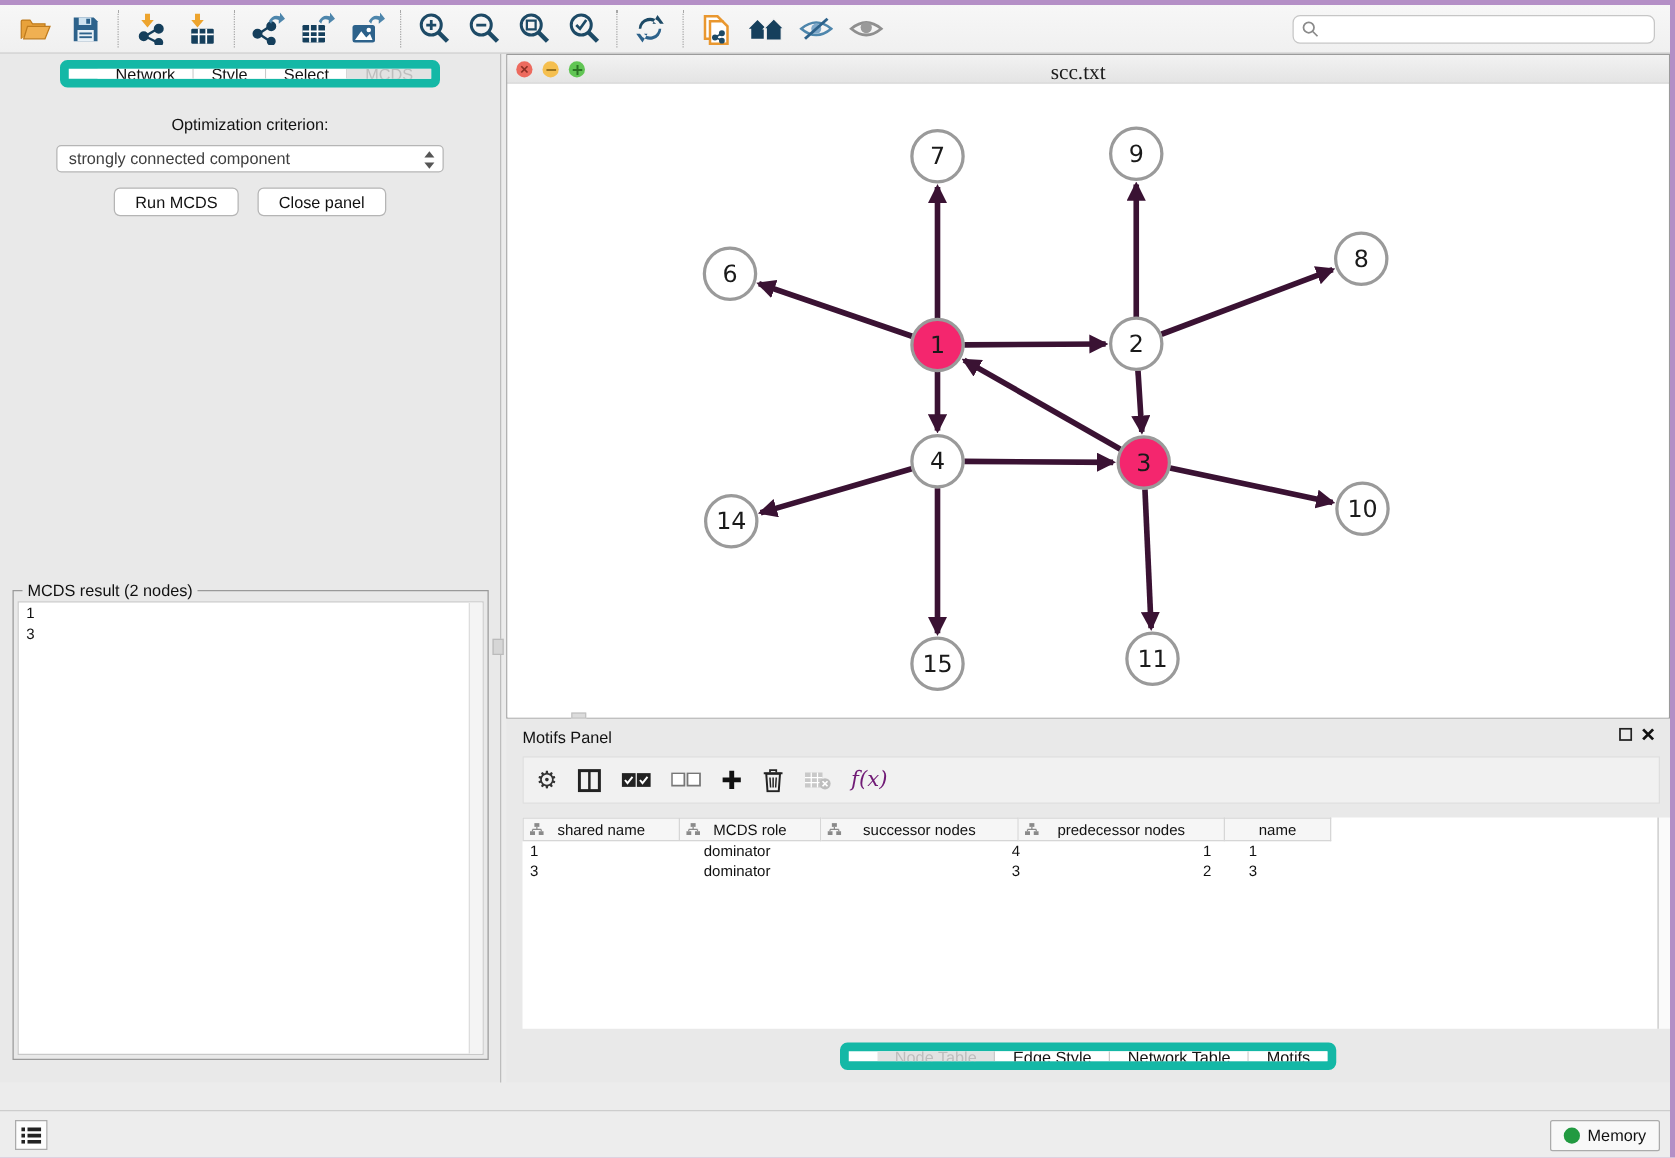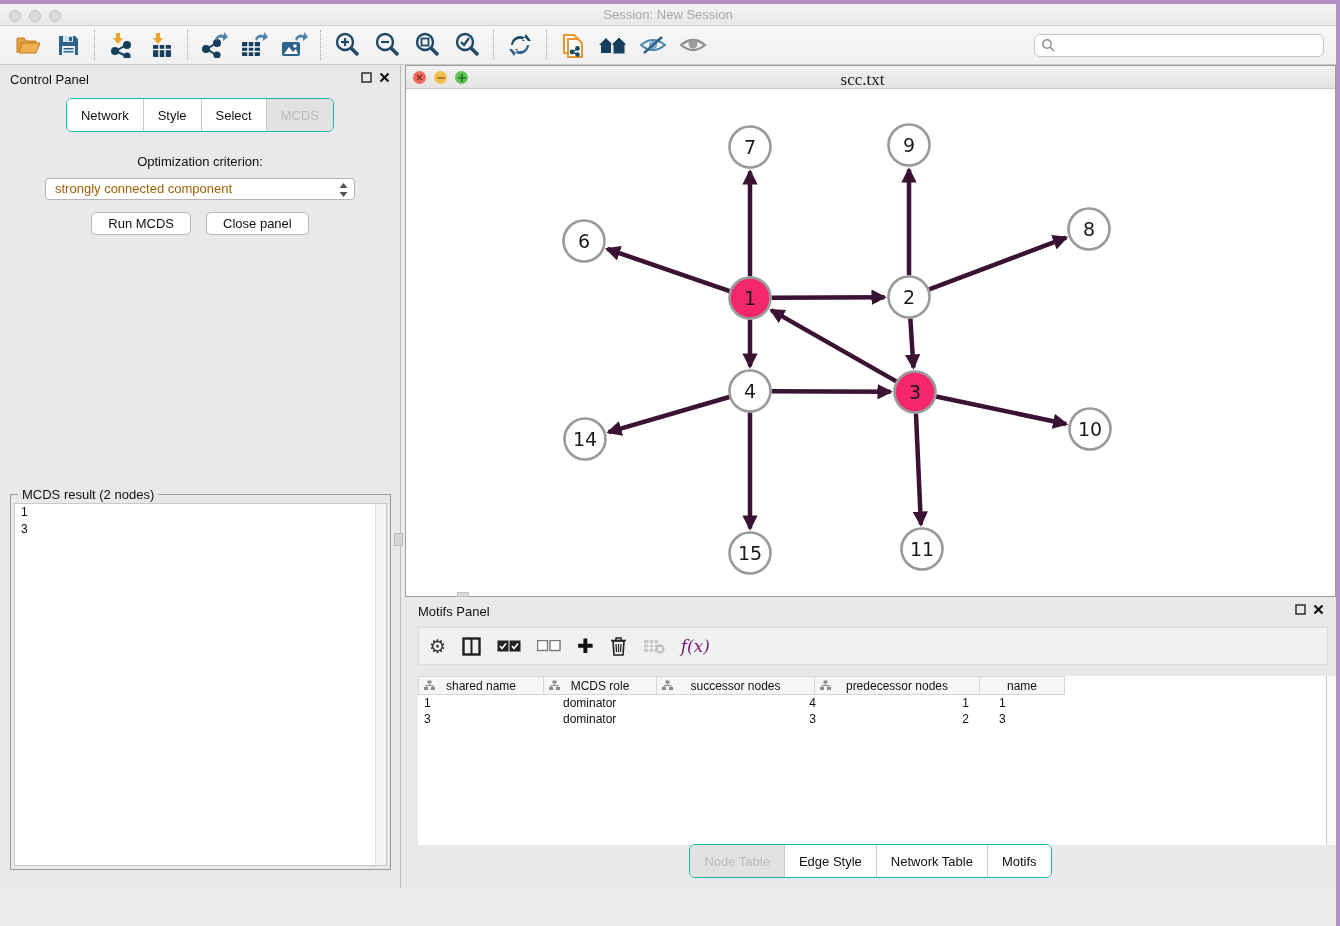--- a/index.html
+++ b/index.html
@@ -35,32 +35,32 @@
   
   .main { position:relative; flex:1; }
 
   
   .control-panel { position:absolute; left:0; top:0; width:401px; height:823px;
     background:#e9e9e9; border-right:1px solid #bdbdbd; }
   .panel-head { height:28px; position:relative; }
   .panel-head .ph-title { position:absolute; left:10px; top:7px; font-size:13px; color:#111; }
   .panel-head .ph-icons { position:absolute; right:10px; top:7px; display:flex; gap:7px; }
 
-  .tabgroup { display:flex; border:1px solid #14b8a6; border-radius:6px;
-    overflow:hidden; background:#fff; height:34px; }
+  .tabgroup { display:flex; border:7px solid #14b8a6; border-radius:6px;
+    overflow:hidden; background:#fff; height:22px;padding-left:23px; }
   .tabgroup .tab { padding:0 14px; font-size:13px; color:#111; background:#fff;
     border-right:1px solid #c9c9c9; display:flex; align-items:center; cursor:default; }
   .tabgroup .tab:last-child { border-right:none; }
   .tabgroup .tab.sel { background:#e2e2e2; color:#bdbdbd; }
   .cp-tabs { display:flex; justify-content:center; margin-top:5px; }
 
   .opt-label { text-align:center; margin-top:22px; font-size:13px; color:#111; }
   .selectbox { width:310px; height:22px; margin:9px auto 0; background:#fff;
     border:1px solid #b5b5b5; border-radius:4px; position:relative;
-    font-size:13px; color:#a16207; line-height:20px; padding-left:9px; }
+    font-size:13px; color:#404040; line-height:20px; padding-left:9px; }
   .selectbox .stepper { position:absolute; right:4px; top:2px; }
   .btn-row { display:flex; justify-content:center; gap:15px; margin-top:12px; }
   .pushbtn { background:#fff; border:1px solid #b5b5b5; border-radius:5px;
     font-size:13px; color:#111; padding:3px 16px; font-family:inherit; cursor:default; }
 
   .fieldset { position:absolute; left:10px; top:429px; width:381px; height:376px;
     border:1px solid #9a9a9a; }
   .fieldset .legend { position:absolute; left:7px; top:-8px; background:#e9e9e9;
     padding:0 4px; font-size:13px; color:#111; }
   .fieldset .listarea { position:absolute; left:3px; top:8px; right:3px; bottom:3px;
@@ -127,28 +127,20 @@
   .greendot { width:13px; height:13px; border-radius:50%; background:#229a41; }
 
   .float-ic, .close-ic { cursor:default; }
   svg { display:block; }
 </style>
 </head>
 <body>
 
 <div class="window">
 
-  <div class="titlebar">
-    <div class="lights">
-      <span class="tl inactive"></span>
-      <span class="tl inactive"></span>
-      <span class="tl inactive"></span>
-    </div>
-    <div class="title">Session: New Session</div>
-  </div>
 
   <div class="toolbar">
     <div class="tb-btn">
       <span>
           <svg width="26" height="24" viewBox="0 0 26 24">
             <path d="M2 20 L2 6 Q2 5 3 5 L9 5 L11 8 L21 8 L21 10" fill="#e8a23b" stroke="#c07c1e" stroke-width="1"></path>
             <path d="M4 20 L7 10 L25 10 L21 20 Z" fill="#f0b052" stroke="#c07c1e" stroke-width="1"></path>
           </svg>
         </span>
     </div>
@@ -330,38 +322,20 @@
             <line x1="9.2" y1="9.2" x2="13" y2="13" stroke="#8a8a8a" stroke-width="1.4"></line>
           </svg>
         </span>
       <input placeholder="" style="">
     </div>
   </div>
 
   <div class="main">
 
     <div class="control-panel">
-      <div class="panel-head">
-        <span class="ph-title">Control Panel</span>
-        <span class="ph-icons">
-          <span class="float-ic">
-              <svg width="11" height="11" viewBox="0 0 11 11">
-                <rect x="1" y="1" width="9" height="9" fill="none" stroke="#222" stroke-width="1.4"></rect>
-              </svg>
-            </span>
-          <span class="close-ic">
-              <svg width="11" height="11" viewBox="0 0 11 11">
-                <g stroke="#111" stroke-width="2.2">
-                  <line x1="1.5" y1="1.5" x2="9.5" y2="9.5"></line>
-                  <line x1="9.5" y1="1.5" x2="1.5" y2="9.5"></line>
-                </g>
-              </svg>
-            </span>
-        </span>
-      </div>
       <div class="cp-tabs">
         <div class="tabgroup">
           <div class="tab">Network</div>
           <div class="tab">Style</div>
           <div class="tab">Select</div>
           <div class="tab sel">MCDS</div>
         </div>
       </div>
       <div class="opt-label">Optimization criterion:</div>
       <div class="selectbox">
@@ -643,13 +617,33 @@
         <div class="tabgroup">
           <div class="tab sel">Node Table</div>
           <div class="tab">Edge Style</div>
           <div class="tab">Network Table</div>
           <div class="tab">Motifs</div>
         </div>
       </div>
     </div>
   </div>
 
+  <div class="statusbar">
+    <div class="sb-left">
+      <span>
+          <svg width="16" height="14" viewBox="0 0 16 14">
+            <g fill="#222">
+              <rect x="0" y="1" width="3" height="3"></rect>
+              <rect x="0" y="6" width="3" height="3"></rect>
+              <rect x="0" y="11" width="3" height="3"></rect>
+              <rect x="5" y="1" width="11" height="3"></rect>
+              <rect x="5" y="6" width="11" height="3"></rect>
+              <rect x="5" y="11" width="11" height="3"></rect>
+            </g>
+          </svg>
+        </span>
+    </div>
+    <div class="memorybtn">
+      <span class="greendot"></span>
+      <span>Memory</span>
+    </div>
+  </div>
 </div>
 
 </body></html>

